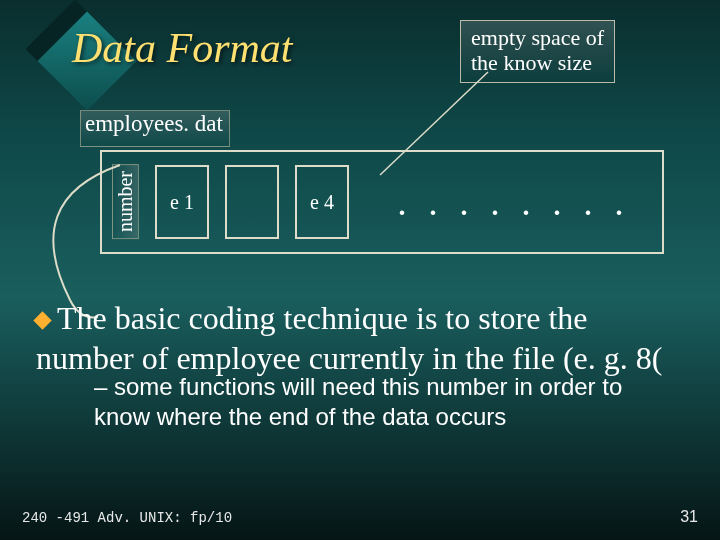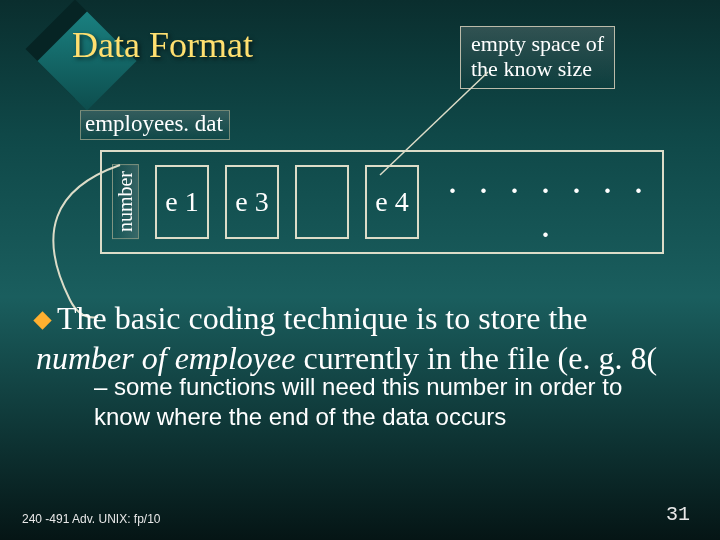--- a/index.html
+++ b/index.html
@@ -32,44 +32,44 @@
   top: 26px;
   width: 70px;
   height: 70px;
   background: linear-gradient(135deg, #1a8080 0%, #0d4d4d 100%);
   transform: rotate(45deg);
 }
 .title {
   position: absolute;
   left: 72px;
   top: 24px;
-  font-size: 36px;
+  font-style: italic;
+  font-size: 42px;
   color: #ffe070;
   text-shadow: 2px 2px 4px rgba(0,0,0,0.6);
 }
 .callout-box {
   position: absolute;
   left: 460px;
   top: 20px;
   border: 1px solid #bba;
   background: linear-gradient(to bottom, rgba(120,140,140,0.35) 0%, rgba(0,0,0,0) 100%);
   padding: 4px 10px 6px 10px;
   font-size: 22px;
   color: #fff;
   line-height: 1.15;
-  margin-top: 6px;
 }
 .filename {
   position: absolute;
   left: 80px;
   top: 110px;
   font-size: 23px;
   background: linear-gradient(to bottom, rgba(120,140,140,0.35) 0%, rgba(0,0,0,0) 100%);
   border: 1px solid rgba(180,180,150,0.6);
-  padding: 0 6px 2px 4px;
+  padding: 0 6px 9px 4px;
 }
 .file-box {
   position: absolute;
   left: 100px;
   top: 150px;
   width: 540px;
   height: 100px;
   border: 2px solid #dcdcc8;
   display: flex;
   align-items: center;
@@ -85,21 +85,21 @@
   padding: 6px 1px;
   text-align: center;
 }
 .cell {
   width: 50px;
   height: 70px;
   border: 2px solid #dcdcc8;
   display: flex;
   align-items: center;
   justify-content: center;
-  font-size: 28px;
+  font-size: 20px;
 }
 .cell.empty {
   background: transparent;
 }
 .dots {
   flex: 1;
   font-size: 38px;
   letter-spacing: 6px;
   text-align: center;
   padding-left: 10px;
@@ -119,46 +119,45 @@
 .bullet-dia {
   display: inline-block;
   width: 13px;
   height: 13px;
   background: #ffb030;
   transform: rotate(45deg);
   margin-right: 8px;
   vertical-align: 2px;
 }
 .bt-highlight {
-  font-style: italic;
   color: #fff;
 }
 .sub-bullet {
   position: absolute;
   left: 94px;
   top: 372px;
   right: 40px;
   font-size: 24px;
   font-family: Arial, Helvetica, sans-serif;
   line-height: 1.25;
 }
 .footer-left {
   position: absolute;
   left: 22px;
   bottom: 14px;
-  font-size: 12px;
+  font-size: 14px;
+  font-family: Liberation Mono, monospace;
+  color: #e8e8e8;
+}
+.footer-right {
+  position: absolute;
+  right: 22px;
+  bottom: 14px;
+  font-size: 16px;
   font-family: Liberation Sans, sans-serif;
-  color: #e8e8e8;
-}
-.footer-right {
-  position: absolute;
-  right: 30px;
-  bottom: 14px;
-  font-size: 20px;
-  font-family: Liberation Mono, monospace;
   color: #e8e8e8;
 }
 .curve {
   position: absolute;
   pointer-events: none;
 }
 </style>
 </head>
 <body>
 
@@ -175,21 +174,20 @@
 
   <svg class="callout-line" width="720" height="300" style="left:0;top:0">
     <line x1="488" y1="72" x2="380" y2="175" stroke="#dcdcc8" stroke-width="1.5"></line>
   </svg>
 
   <div class="filename">employees. dat</div>
 
   <div class="file-box">
     <div class="num-label">number</div>
     <div class="cell">e 1</div>
-    <div class="cell">e 3</div>
     <div class="cell empty"></div>
     <div class="cell">e 4</div>
     <div class="dots">. . . . . . . .</div>
   </div>
 
   <svg class="curve" width="200" height="260" style="left:30;top:150">
     <path d="M 90 15 Q -10 50 40 150 Q 50 170 68 167" stroke="#dcdcc8" stroke-width="2" fill="none"></path>
   </svg>
 
   <div class="bullet-row">

